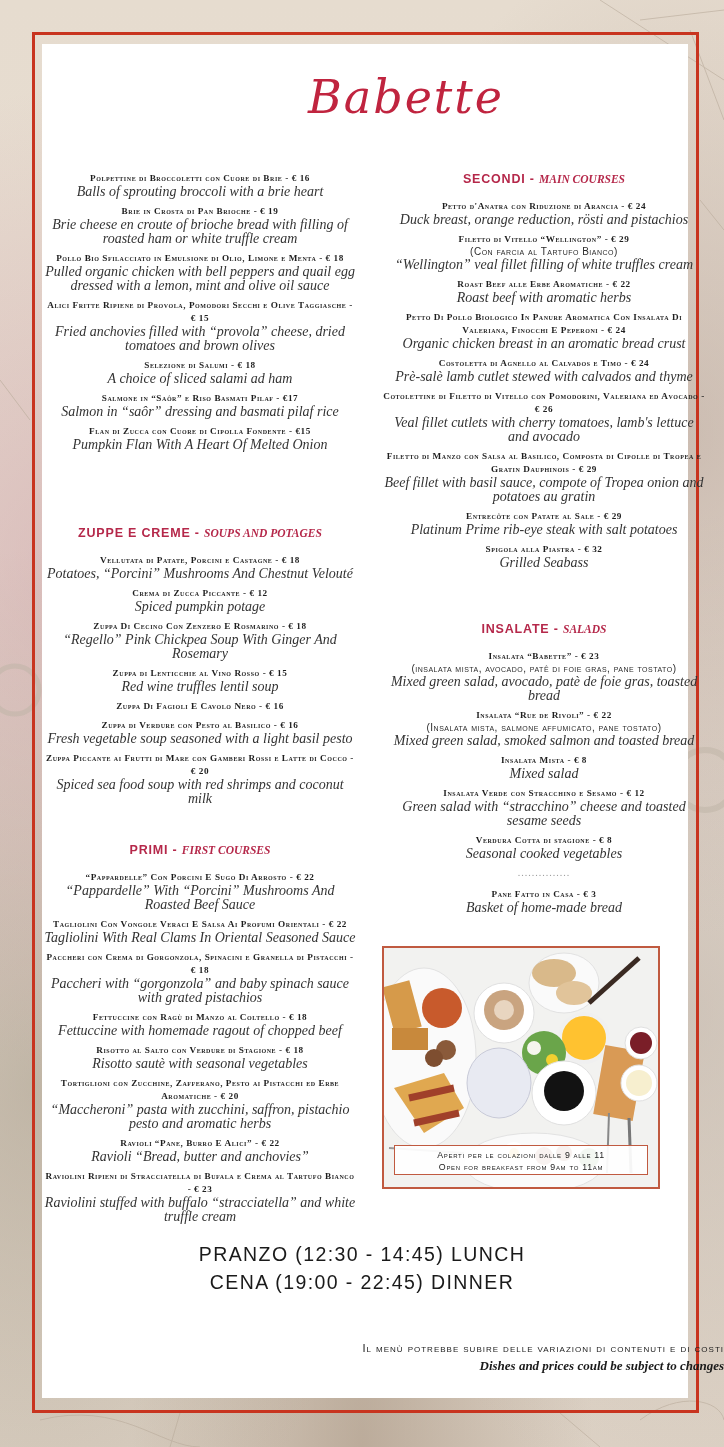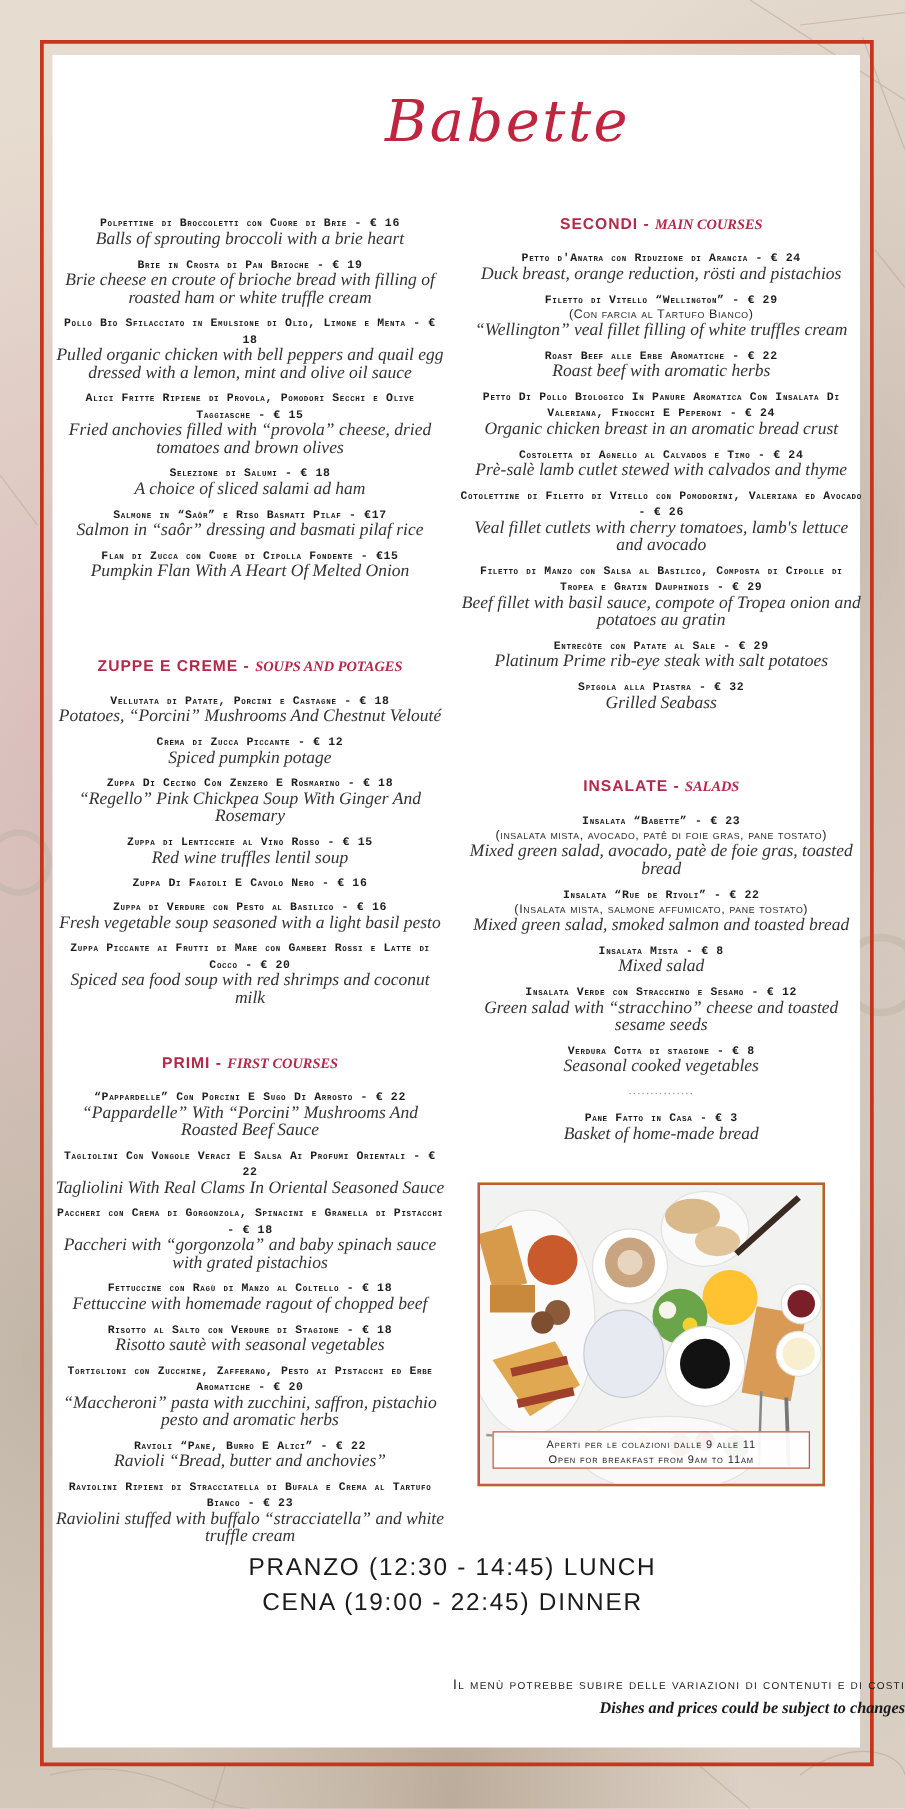--- a/index.html
+++ b/index.html
@@ -27,52 +27,52 @@
   }
 
   .logo {
     position: absolute; left: 0; width: 724px; top: 70px; text-align: center;
     font-family: "DejaVu Serif", serif; font-style: italic;
     font-size: 46px; color: #c0243f; letter-spacing: 2px; margin-left: 44px;
   }
 
   .col { position: absolute; text-align: center; color: #1e1e1e; }
   .col-left { left: 44px; width: 312px; }
-  .col-right { left: 368px; width: 322px; }
+  .col-right { left: 383px; width: 322px; }
 
   .sec-head {
     font-family: "Liberation Sans", sans-serif; font-weight: bold;
     font-size: 12.5px; color: #b5284a; letter-spacing: 0.8px;
     margin-bottom: 14px; white-space: nowrap;
   }
   .sec-head .en { font-family: "Liberation Serif", serif; font-style: italic; font-size: 11.5px; letter-spacing: 0; }
 
   .item { margin-bottom: 6px; }
   .item-name {
-    font-family: Liberation Mono, monospace; font-weight: bold;
+    font-family: Liberation Serif, serif; font-weight: bold;
     font-size: 9.2px; letter-spacing: 0.55px; line-height: 13px;
     font-variant: small-caps; text-transform: none; color: #1e1e1e;
   }
   .item-sub {
     font-family: "Liberation Sans", sans-serif; font-size: 10px;
     letter-spacing: 0.5px; line-height: 12px; font-variant: small-caps; color: #2a2a2a;
   }
   .item-desc {
     font-family: "Liberation Serif", serif; font-style: italic;
     font-size: 14px; line-height: 14px; color: #333;
   }
 
   .divider-dots {
     font-family: "Liberation Serif", serif; color: #999; font-size: 10px;
     letter-spacing: 1px; margin: 4px 0 10px;
   }
 
   .breakfast {
     position: absolute; left: 382px; top: 946px; width: 278px; height: 243px;
-    border: 2px solid #c05a40; overflow: hidden; background: #bef264;
+    border: 2px solid #c05a40; overflow: hidden; background: #fef9c3;
   }
   .breakfast svg { position: absolute; inset: 0; }
   .bf-caption {
     position: absolute; left: 10px; right: 10px; bottom: 12px; height: 30px;
     background: rgba(255,255,255,0.93); border: 1px solid #c05a40;
     text-align: center; font-size: 8.8px; letter-spacing: 0.7px; line-height: 12px;
     padding-top: 3px; font-variant: small-caps; color: #222;
   }
 
   .hours {

